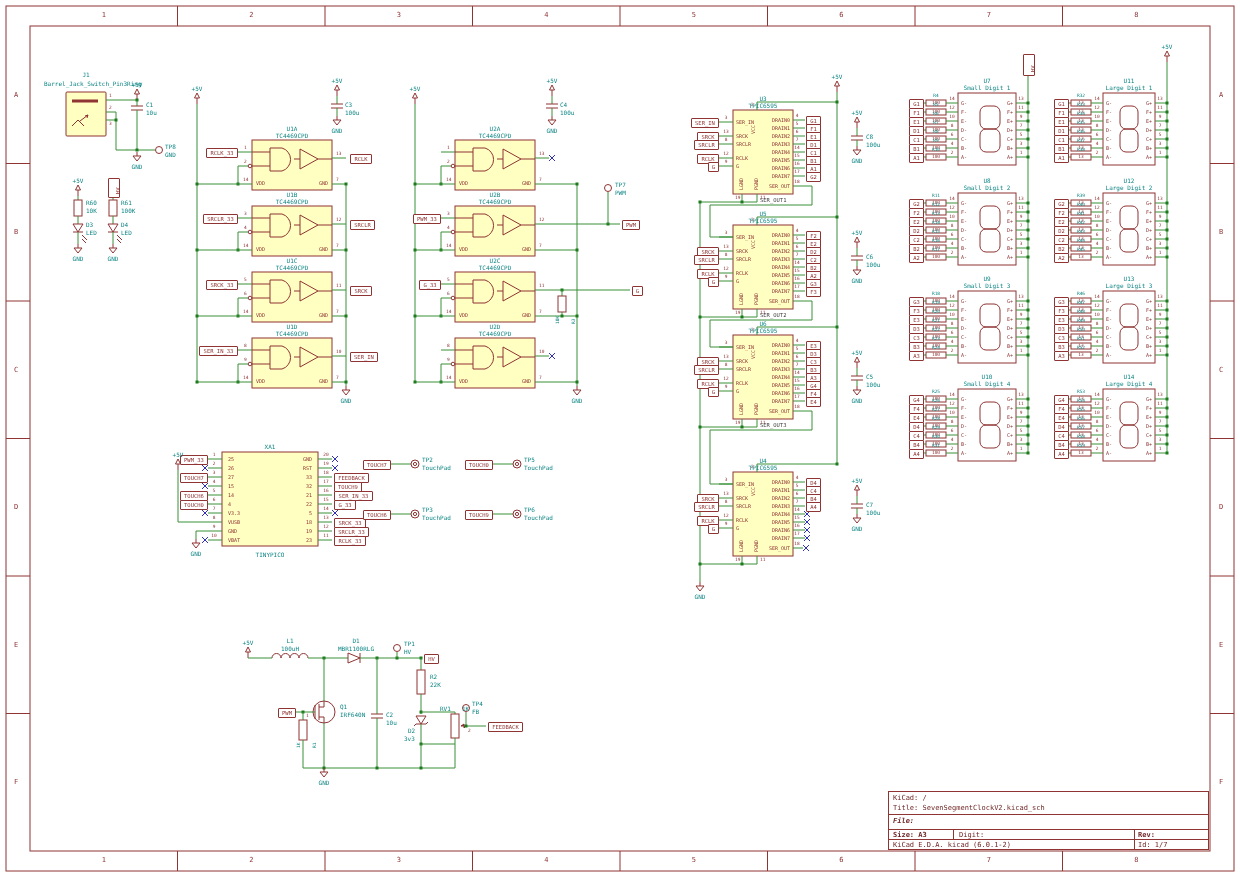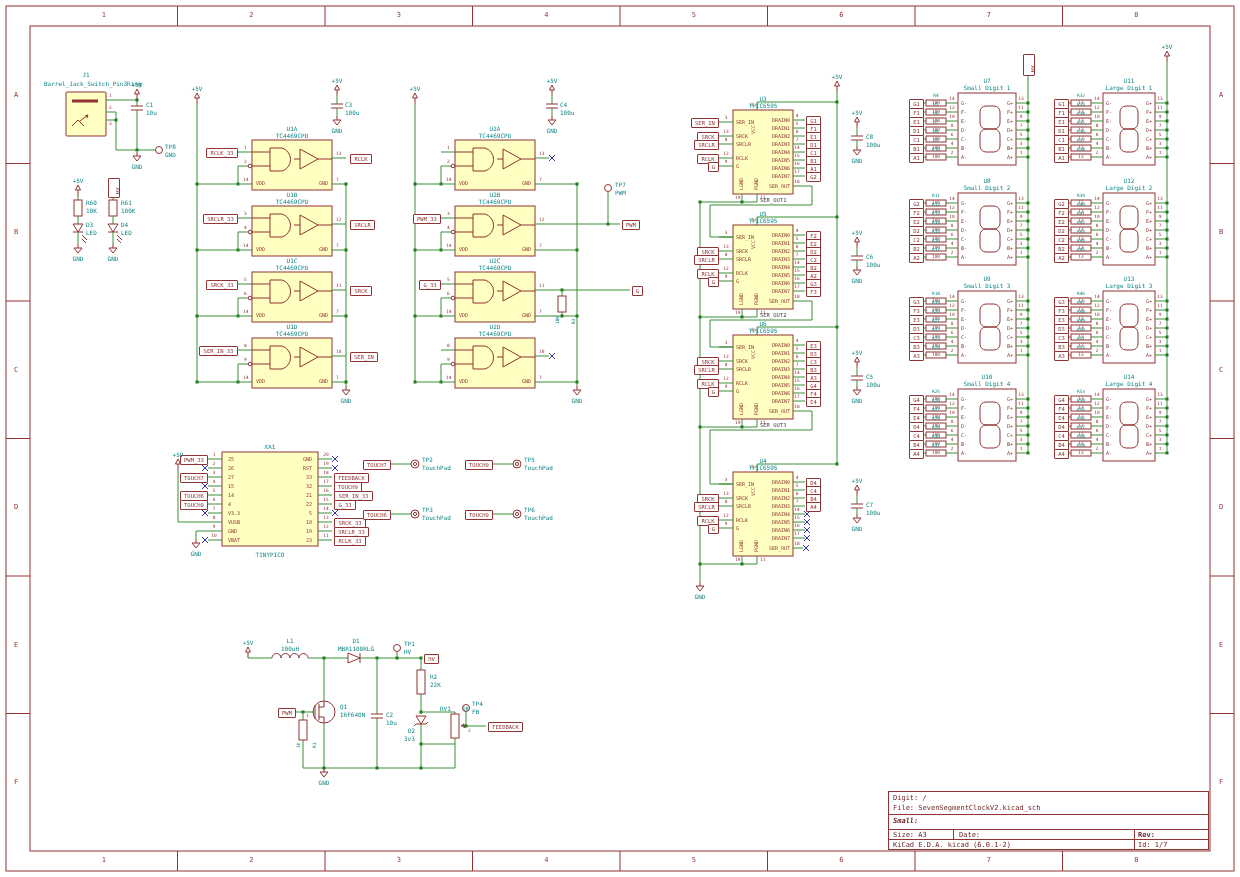--- a/index.html
+++ b/index.html
@@ -1708,27 +1708,27 @@
       <div class="lbl" style="top: 707.5px; width: 16px; left: 278px;">PWM</div>
       <div class="t s4 m" style="left: 306px; top: 714px;">1</div>
       <div class="t s4 rot" style="left: 297px; top: 748px;">1K</div>
       <div class="t s4 rot" style="left: 313px; top: 748px;">R1</div>
       <div class="t s6" style="left: 386px; top: 712px;">C2</div>
       <div class="t s6" style="left: 386px; top: 720px;">10u</div>
       <div class="t s6 mid" style="left: 324px; top: 780px;">GND</div>
     </div>
 
   <div class="tb" style="left:888px;top:791px;width:319px;height:57px;">
-    <div class="tbtext" style="left:4px;top:2px;">Digit: /</div>
-    <div class="tbtext" style="left:4px;top:12px;">File: SevenSegmentClockV2.kicad_sch</div>
+    <div class="tbtext" style="left:4px;top:2px;">KiCad: /</div>
+    <div class="tbtext" style="left:4px;top:12px;">Title: SevenSegmentClockV2.kicad_sch</div>
     <div class="tbrow" style="top:22px;"></div>
-    <div class="tbtext bold s8" style="left:4px;top:25px;font-style:italic;">Small:</div>
+    <div class="tbtext bold s8" style="left:4px;top:25px;font-style:italic;">File:</div>
     <div class="tbrow" style="top:37px;"></div>
-    <div class="tbtext" style="left:4px;top:39px;">Size: A3</div>
-    <div class="tbtext" style="left:70px;top:39px;">Date:</div>
+    <div class="tbtext" style="left:4px;top:39px;font-weight:bold;">Size: A3</div>
+    <div class="tbtext" style="left:70px;top:39px;">Digit:</div>
     <div class="tbtext bold" style="left:249px;top:39px;">Rev:</div>
     <div class="tbrow" style="top:47px;"></div>
     <div class="tbtext" style="left:4px;top:49px;">KiCad E.D.A.  kicad (6.0.1-2)</div>
     <div class="tbtext" style="left:249px;top:49px;">Id: 1/7</div>
     <div style="position:absolute;top:37px;bottom:0;left:245px;border-left:1px solid #8f3333;"></div>
     <div style="position:absolute;top:37px;height:10px;left:64px;border-left:1px solid #8f3333;"></div>
   </div>
 </div>
 
 </body></html>

